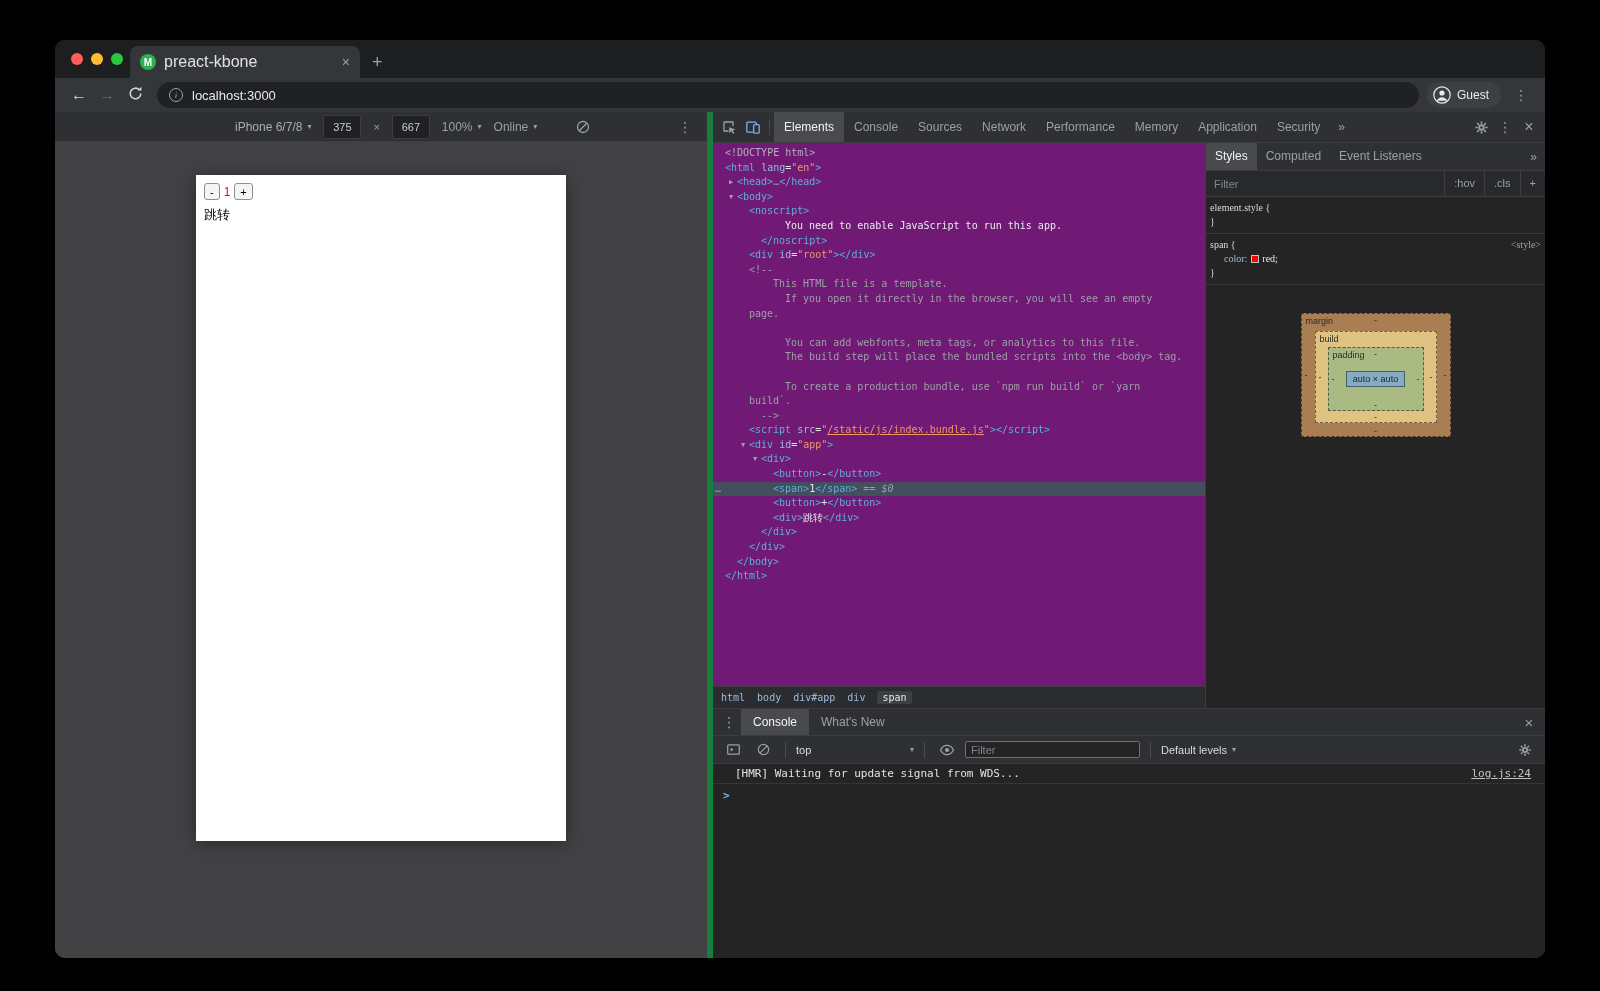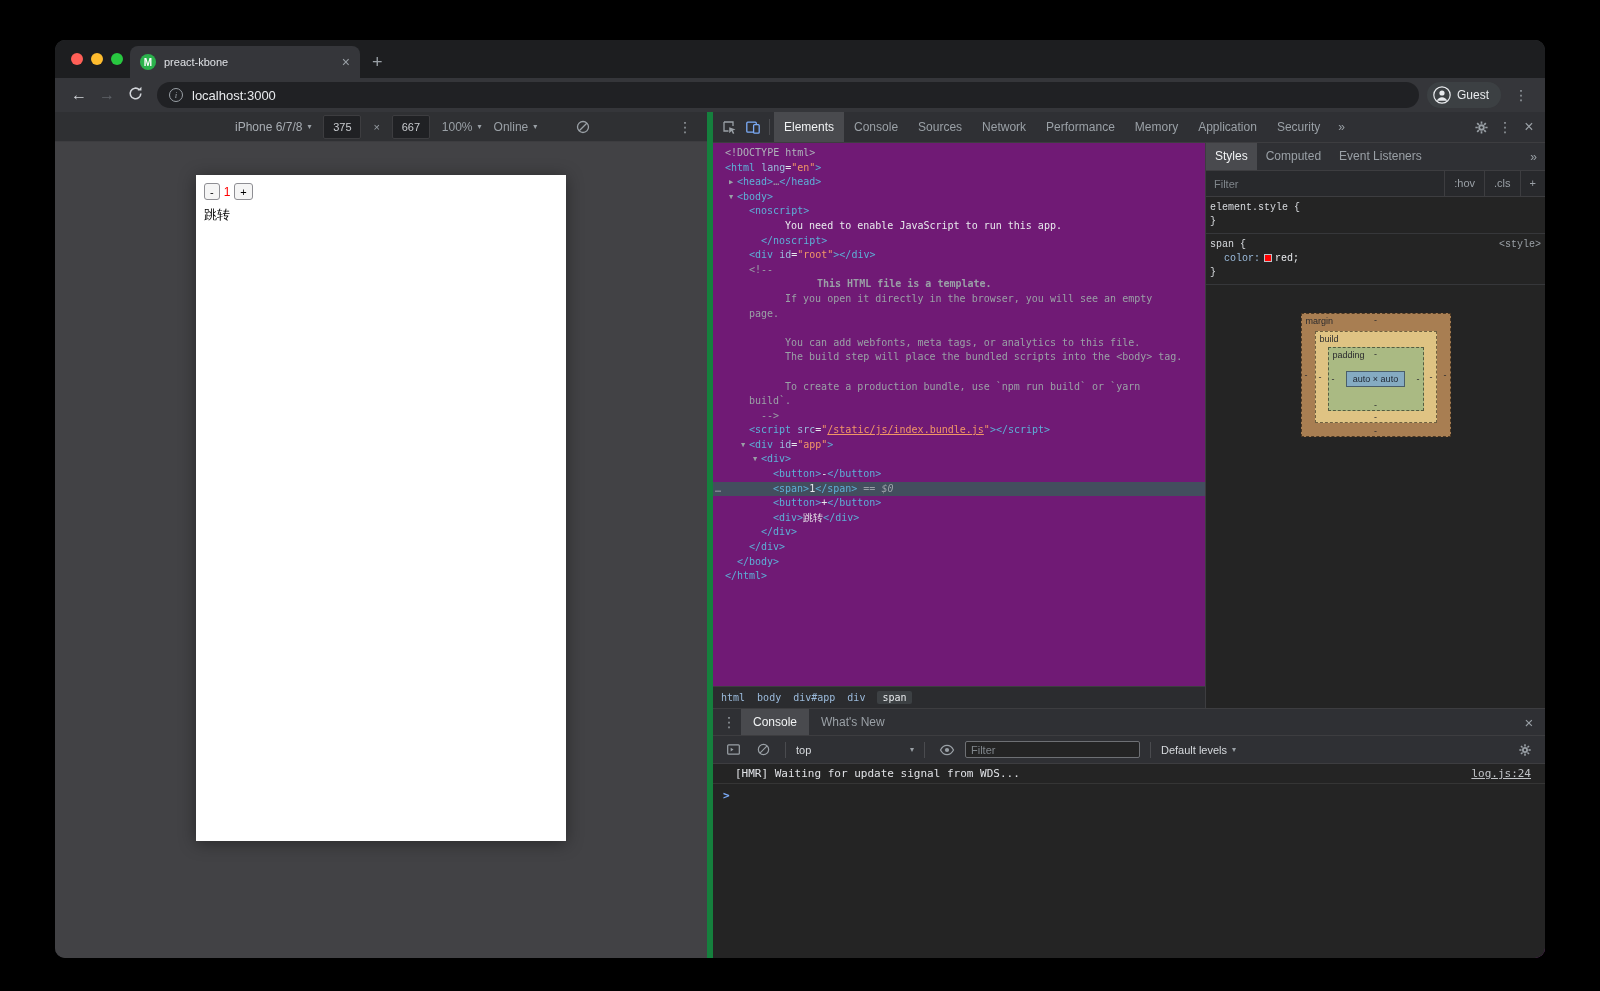--- a/index.html
+++ b/index.html
@@ -7,21 +7,21 @@
   body{width:1600px;height:991px;position:relative;overflow:hidden;font-family:"Liberation Sans",sans-serif}
   .window{position:absolute;left:55px;top:40px;width:1490px;height:918px;border-radius:10px;overflow:hidden;background:#35363a;display:flex;flex-direction:column;box-shadow:0 20px 60px rgba(0,0,0,.7)}
 
   
   .tabstrip{flex:0 0 38px;background:#1d1e20;position:relative;display:flex;align-items:flex-end}
   .traffic{position:absolute;left:16px;top:13px;display:flex;gap:8px}
   .light{width:12px;height:12px;border-radius:50%}
   .light.red{background:#ff5f57}.light.yellow{background:#febc2e}.light.green{background:#28c840}
   .tab{margin-left:75px;width:230px;height:32px;background:#35363a;border-radius:8px 8px 0 0;display:flex;align-items:center;gap:8px;padding:0 10px}
   .favicon{width:16px;height:16px;border-radius:50%;background:#2bb24c;color:#fff;font-size:10px;font-weight:bold;display:flex;align-items:center;justify-content:center;flex:0 0 16px}
-  .tab-title{color:#dfe1e5;font-size:11px;flex:1;white-space:nowrap;overflow:hidden}
+  .tab-title{color:#dfe1e5;font-size:16px;flex:1;white-space:nowrap;overflow:hidden}
   .tab-close{color:#9aa0a6;font-size:14px}
   .newtab{color:#9aa0a6;font-size:18px;margin:0 0 7px 12px;line-height:18px}
 
   
   .navbar{flex:0 0 34px;background:#35363a;display:flex;align-items:center;padding:0 10px}
   .nav-btn{width:28px;text-align:center;color:#d2d5d9;font-size:16px;flex:0 0 28px}
   .nav-btn.disabled{color:#5f6368}
   .urlbar{flex:1;height:26px;background:#202124;border-radius:13px;display:flex;align-items:center;gap:9px;padding:0 12px;margin:0 8px}
   .info-icon{width:14px;height:14px;border:1.2px solid #9aa0a6;border-radius:50%;color:#9aa0a6;font-size:9px;font-style:italic;font-family:"Liberation Serif",serif;display:flex;align-items:center;justify-content:center}
   .url-text{color:#e8eaed;font-size:13px}
@@ -77,21 +77,21 @@
   
   .styles-col{flex:0 0 340px;width:340px;border-left:1px solid #3d3d40;display:flex;flex-direction:column;background:#242424}
   .styles-tabbar{flex:0 0 27px;background:#2f3034;border-bottom:1px solid #3d3d40;display:flex;align-items:center}
   .st-tabs{display:flex;height:27px}
   .st-tab{height:27px;line-height:27px;padding:0 9px;font-size:12px;color:#9aa0a6;white-space:nowrap}
   .st-tab.sel{background:#494a4e;color:#f1f3f4}
   .st-more{color:#9aa0a6;padding:0 8px;font-size:12px;margin-left:auto}
   .styles-filter-row{flex:0 0 25px;display:flex;align-items:center;border-bottom:1px solid #3d3d40;background:#28292c}
   .styles-filter{flex:1;color:#80868b;font-size:11px;padding-left:8px}
   .sf-btn{border-left:1px solid #3d3d40;padding:0 9px;height:25px;line-height:25px;color:#9aa0a6;font-size:11px}
-  .rules{font-family:Liberation Mono, monospace;font-size:10px}
+  .rules{font-family:Liberation Serif, serif;font-size:10px}
   .rule{border-bottom:1px solid #36373a;padding:4px 0}
   .rule-line{line-height:14px;padding:0 4px;color:#d7dade}
   .rule-line.flex{display:flex;justify-content:space-between}
   .origin{color:#9aa0a6}
   .decl .prop{color:#9bbbdc;padding-left:14px}
   .swatch{display:inline-block;width:8px;height:8px;border:1px solid #bdc1c6;margin:0 3px -1px 4px;background:#ff0000}
   .decl .val{color:#e8eaed}
 
   
   .box-model{margin-top:28px}
@@ -263,21 +263,21 @@
           <div class="dom-tree">
               <div class="tl" style="padding-left: 12px;"><span class="sg-d">&lt;!DOCTYPE html&gt;</span></div>
               <div class="tl" style="padding-left: 12px;"><span class="sg-t">&lt;html</span><span class="sg-x"> </span><span class="sg-a">lang</span><span class="sg-x">=</span><span class="sg-v">"en"</span><span class="sg-t">&gt;</span></div>
               <div class="tl" style="padding-left: 24px;"><span class="arr" style="left: 13px;">▶</span><span class="sg-t">&lt;head&gt;</span><span class="sg-g">…</span><span class="sg-t">&lt;/head&gt;</span></div>
               <div class="tl" style="padding-left: 24px;"><span class="arr" style="left: 13px;">▼</span><span class="sg-t">&lt;body&gt;</span></div>
               <div class="tl" style="padding-left: 36px;"><span class="sg-t">&lt;noscript&gt;</span></div>
               <div class="tl" style="padding-left: 72px;"><span class="sg-x">You need to enable JavaScript to run this app.</span></div>
               <div class="tl" style="padding-left: 48px;"><span class="sg-t">&lt;/noscript&gt;</span></div>
               <div class="tl" style="padding-left: 36px;"><span class="sg-t">&lt;div</span><span class="sg-x"> </span><span class="sg-a">id</span><span class="sg-x">=</span><span class="sg-v">"root"</span><span class="sg-t">&gt;&lt;/div&gt;</span></div>
               <div class="tl" style="padding-left: 36px;"><span class="sg-c">&lt;!--</span></div>
-              <div class="tl" style="padding-left: 104px; font-weight: bold;"><span class="sg-c">This HTML file is a template.</span></div>
+              <div class="tl" style="padding-left: 60px;"><span class="sg-c">This HTML file is a template.</span></div>
               <div class="tl" style="padding-left: 72px;"><span class="sg-c">If you open it directly in the browser, you will see an empty</span></div>
               <div class="tl" style="padding-left: 36px;"><span class="sg-c">page.</span></div>
               <div class="tl">&nbsp;</div>
               <div class="tl" style="padding-left: 72px;"><span class="sg-c">You can add webfonts, meta tags, or analytics to this file.</span></div>
               <div class="tl" style="padding-left: 72px;"><span class="sg-c">The build step will place the bundled scripts into the &lt;body&gt; tag.</span></div>
               <div class="tl">&nbsp;</div>
               <div class="tl" style="padding-left: 72px;"><span class="sg-c">To create a production bundle, use `npm run build` or `yarn</span></div>
               <div class="tl" style="padding-left: 36px;"><span class="sg-c">build`.</span></div>
               <div class="tl" style="padding-left: 48px;"><span class="sg-c">--&gt;</span></div>
               <div class="tl" style="padding-left: 36px;"><span class="sg-t">&lt;script</span><span class="sg-x"> </span><span class="sg-a">src</span><span class="sg-x">=</span><span class="sg-v">"</span><span class="sg-l">/static/js/index.bundle.js</span><span class="sg-v">"</span><span class="sg-t">&gt;&lt;/script&gt;</span></div>

